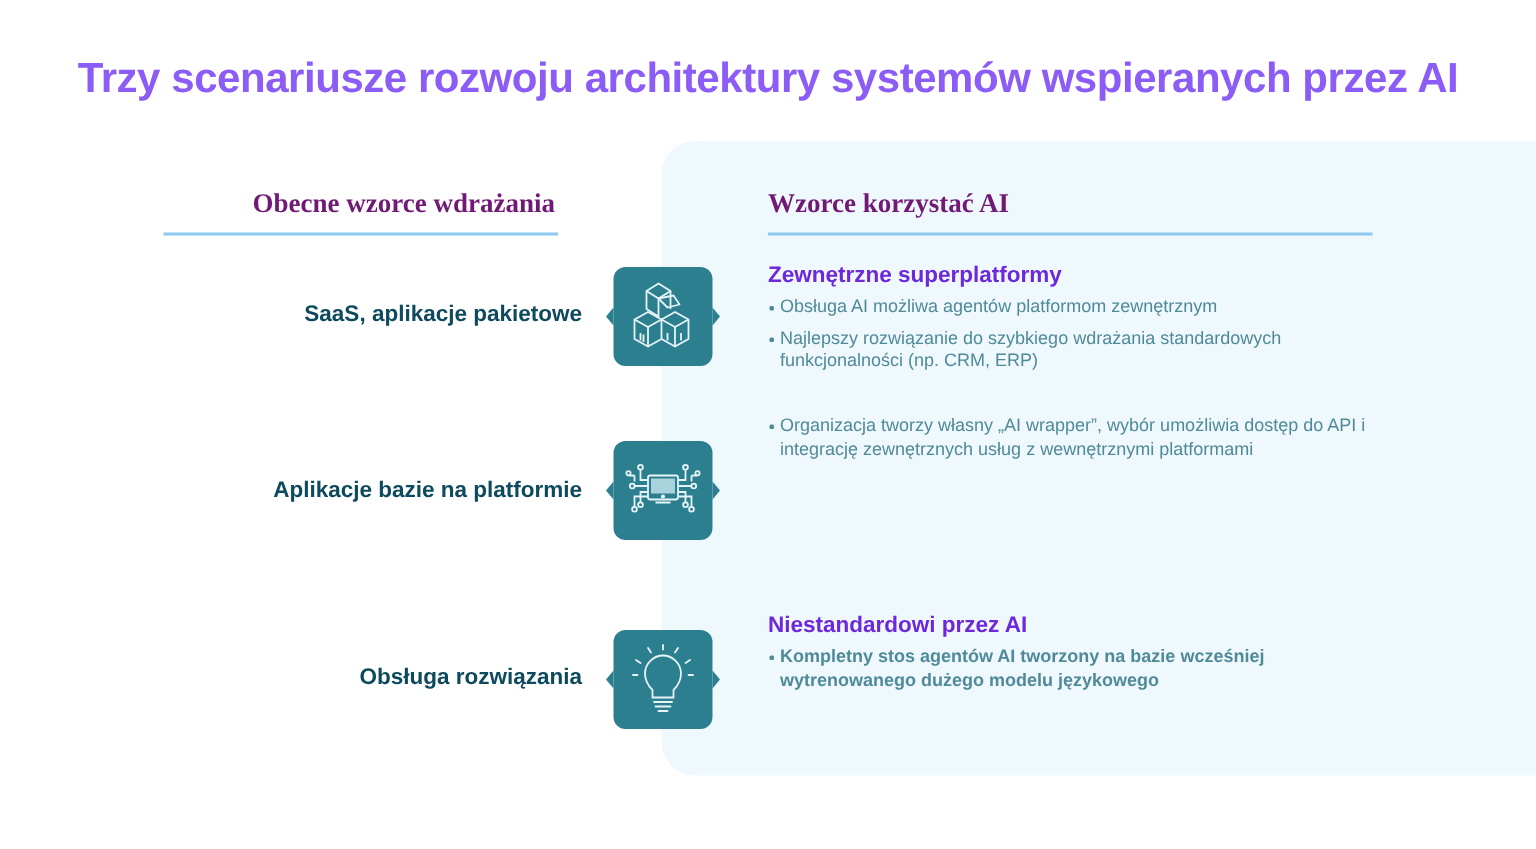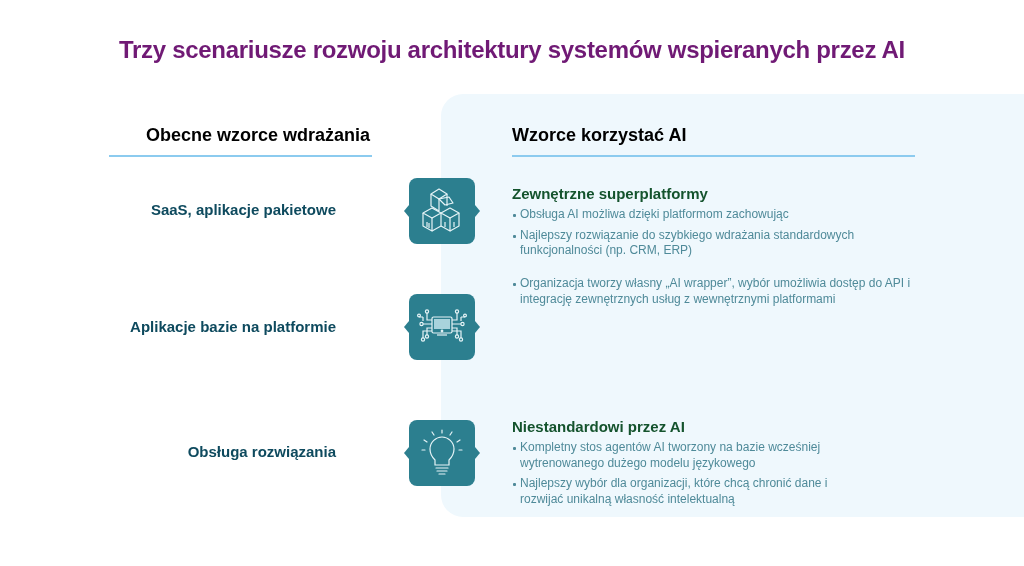--- a/index.html
+++ b/index.html
@@ -1,57 +1,57 @@
 <!DOCTYPE html>
 <html><head>
 <meta charset="utf-8">
 <style>
   * { box-sizing: border-box; margin: 0; padding: 0; }
   html, body { width: 1024px; height: 566px; background: #ffffff; overflow: hidden; }
   body { position: relative; font-family: "Liberation Sans", "DejaVu Sans", sans-serif; }
 
   .title {
     position: absolute; left: 0; width: 1024px; top: 36px;
-    text-align: center; font-size: 24px; font-weight: bold;
-    color: #701a75; letter-spacing: -0.3px;
+    text-align: center; font-size: 28px; font-weight: bold;
+    color: #8b5cf6; letter-spacing: -0.3px;
   }
 
   .panel {
     position: absolute; left: 441px; top: 94px; width: 583px; height: 423px;
     background: #eff8fd; border-radius: 22px 0 0 22px;
   }
 
   .col-header {
-    position: absolute; font-size: 18px; font-weight: bold; color: #000000;
+    position: absolute; font-size: 18px; font-weight: bold; color: #701a75; font-family: Liberation Serif, serif;
   }
   .col-header.left { left: 109px; width: 263px; top: 125px; text-align: right; padding-right: 2px; }
   .col-header.right { left: 512px; top: 125px; }
   .rule { position: absolute; height: 2px; background: #8ccbef; }
   .rule.left { left: 109px; width: 263px; top: 155px; }
   .rule.right { left: 512px; width: 403px; top: 155px; }
 
   .row-label {
-    position: absolute; right: 688px; font-size: 15px; font-weight: bold;
+    position: absolute; right: 636px; font-size: 15px; font-weight: bold;
     color: #0e4a5e; text-align: left; white-space: nowrap;
   }
 
   .icon-box {
     position: absolute; left: 409px; width: 66px; height: 66px;
     background: #2c7f8f; border-radius: 8px;
   }
   .icon-box::before, .icon-box::after {
     content: ""; position: absolute; top: 27px; width: 0; height: 0;
     border-top: 6px solid transparent; border-bottom: 6px solid transparent;
   }
   .icon-box::before { left: -5px; border-right: 5px solid #2c7f8f; }
   .icon-box::after { right: -5px; border-left: 5px solid #2c7f8f; }
   .icon-box svg { position: absolute; left: 0; top: 0; width: 66px; height: 66px; }
 
   .block { position: absolute; left: 512px; width: 420px; }
-  .block-title { font-size: 15px; font-weight: bold; color: #14532d; margin-bottom: 5px; white-space: nowrap; margin-top: 10px; }
+  .block-title { font-size: 15px; font-weight: bold; color: #6d28d9; margin-bottom: 5px; white-space: nowrap; }
   .bullet {
     position: relative; font-size: 12px; line-height: 15.5px; color: #4f8a99;
     padding-left: 8px; margin-bottom: 5px;
   }
   .bullet::before {
     content: ""; position: absolute; left: 1px; top: 7px; width: 3px; height: 3px;
     background: #4f8a99; border-radius: 1px;
   }
 </style>
 </head>
@@ -77,21 +77,21 @@
     <path d="M14 35 L14 48 L23 53 L23 40"></path>
     <path d="M32 35 L32 48 L23 53"></path>
     <path d="M32 35 L41 30 L50 35 L41 40 Z"></path>
     <path d="M32 48 L41 53 L41 40"></path>
     <path d="M50 35 L50 48 L41 53"></path>
     <path d="M18 44 L18 49 M20 45 L20 50 M36 44 L36 49 M45 44 L45 49"></path>
   </svg>
 </div>
 <div class="block" style="top:175px;">
   <div class="block-title">Zewnętrzne superplatformy</div>
-  <div class="bullet">Obsługa AI możliwa dzięki platformom zachowując</div>
+  <div class="bullet">Obsługa AI możliwa agentów platformom zewnętrznym</div>
   <div class="bullet" style="width:380px;">Najlepszy rozwiązanie do szybkiego wdrażania standardowych funkcjonalności (np. CRM, ERP)</div>
 </div>
 
 <div class="row-label" style="top:318px;">Aplikacje bazie na platformie</div>
 <div class="icon-box" style="top:294px;">
   <svg viewBox="0 0 66 66" fill="none" stroke="#e6f4f7" stroke-width="1.2">
     <rect x="23" y="23" width="20" height="16" rx="1.5"></rect>
     <rect x="25" y="25" width="16" height="10" fill="#a9d3dc" stroke="none"></rect>
     <path d="M28 41 L38 41"></path>
     <circle cx="33" cy="37" r="0.8" fill="#e6f4f7"></circle>
@@ -118,15 +118,14 @@
 <div class="row-label" style="top:443px;">Obsługa rozwiązania</div>
 <div class="icon-box" style="top:420px;">
   <svg viewBox="0 0 66 66" fill="none" stroke="#e6f4f7" stroke-width="1.2" stroke-linecap="round">
     <path d="M26 40 C22 36 21 32 21 29 C21 22 27 17 33 17 C39 17 45 22 45 29 C45 32 44 36 40 40 L40 45 L26 45 Z"></path>
     <path d="M27 48 L39 48 M28 51 L38 51 M30 54 L36 54"></path>
     <path d="M33 10 L33 13 M23 12 L25 15 M43 12 L41 15 M15 20 L18 22 M51 20 L48 22 M13 30 L16 30 M50 30 L53 30"></path>
   </svg>
 </div>
 <div class="block" style="top:408px;">
   <div class="block-title">Niestandardowi przez AI</div>
-  <div class="bullet" style="width:370px;">Kompletny stos agentów AI tworzony na bazie wcześniej wytrenowanego dużego modelu językowego</div>
-  <div class="bullet" style="width:360px;">Najlepszy wybór dla organizacji, które chcą chronić dane i rozwijać unikalną własność intelektualną</div>
+  <div class="bullet" style="width:370px;font-weight:bold;">Kompletny stos agentów AI tworzony na bazie wcześniej wytrenowanego dużego modelu językowego</div>
 </div>
 
 </body></html>

